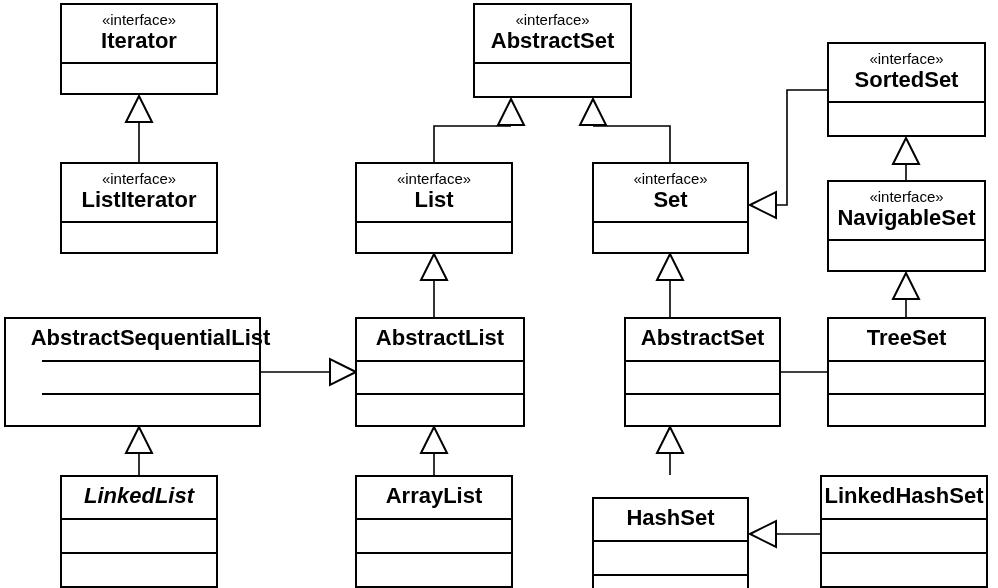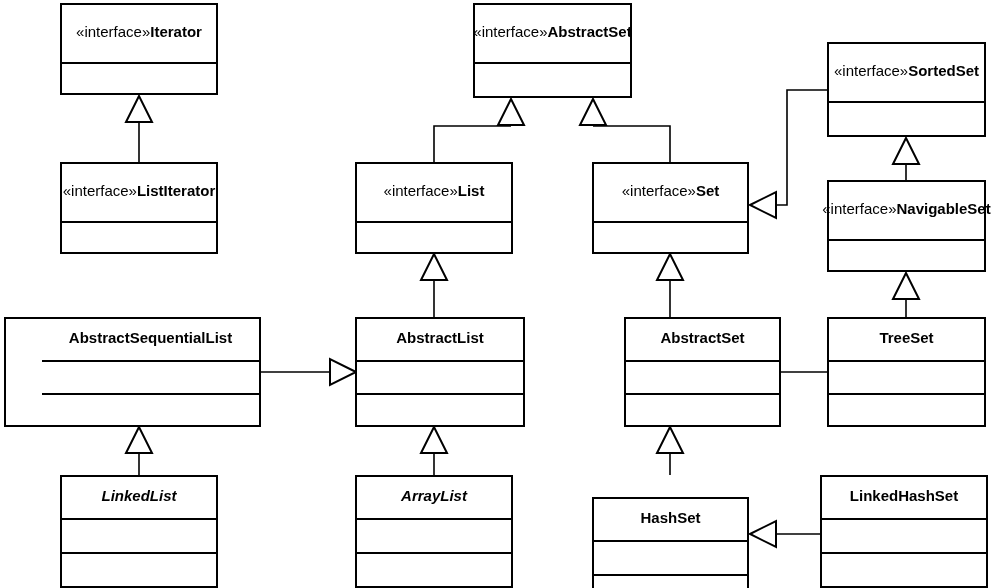--- a/index.html
+++ b/index.html
@@ -20,37 +20,38 @@
     box-sizing: border-box;
     border: 2px solid #000000;
     background: #ffffff;
     display: flex;
     flex-direction: column;
     z-index: 3;
   }
   .uml-header {
     box-sizing: border-box;
     display: flex;
+    flex-direction: column;
     align-items: center;
     justify-content: center;
     text-align: center;
     padding: 2px 4px 4px 4px;
     line-height: 1.12;
   }
   .uml-header.with-divider {
     border-bottom: 2px solid #000000;
   }
   .stereotype {
     font-size: 15px;
     font-weight: normal;
     color: #000000;
     letter-spacing: 0px;
   }
   .classname {
-    font-size: 15px;
+    font-size: 22px;
     font-weight: bold;
     color: #000000;
     white-space: nowrap;
   }
   .uml-compartment {
     box-sizing: border-box;
     flex: 1 1 auto;
     min-height: 0;
   }
   .uml-compartment.divided {
@@ -232,21 +233,21 @@
         <div class="uml-compartment divided"></div>
         <div class="uml-compartment"></div>
       </div>
       <div class="uml-box" style="left: 60px; top: 475px; width: 158px; height: 113px;">
         <div class="uml-header with-divider" style="height: 43px; font-style: italic;">
           <div class="classname">LinkedList</div>
         </div>
         <div class="uml-compartment divided"></div>
         <div class="uml-compartment"></div>
       </div>
-      <div class="uml-box" style="left: 355px; top: 475px; width: 158px; height: 113px; font-style: italic;">
+      <div class="uml-box" style="left: 355px; top: 475px; width: 158px; height: 113px;">
         <div class="uml-header with-divider" style="height: 43px;">
           <div class="classname">ArrayList</div>
         </div>
         <div class="uml-compartment divided"></div>
         <div class="uml-compartment"></div>
       </div>
       <div class="uml-box" style="left: 592px; top: 497px; width: 157px; height: 113px;">
         <div class="uml-header with-divider" style="height: 43px;">
           <div class="classname">HashSet</div>
         </div>

